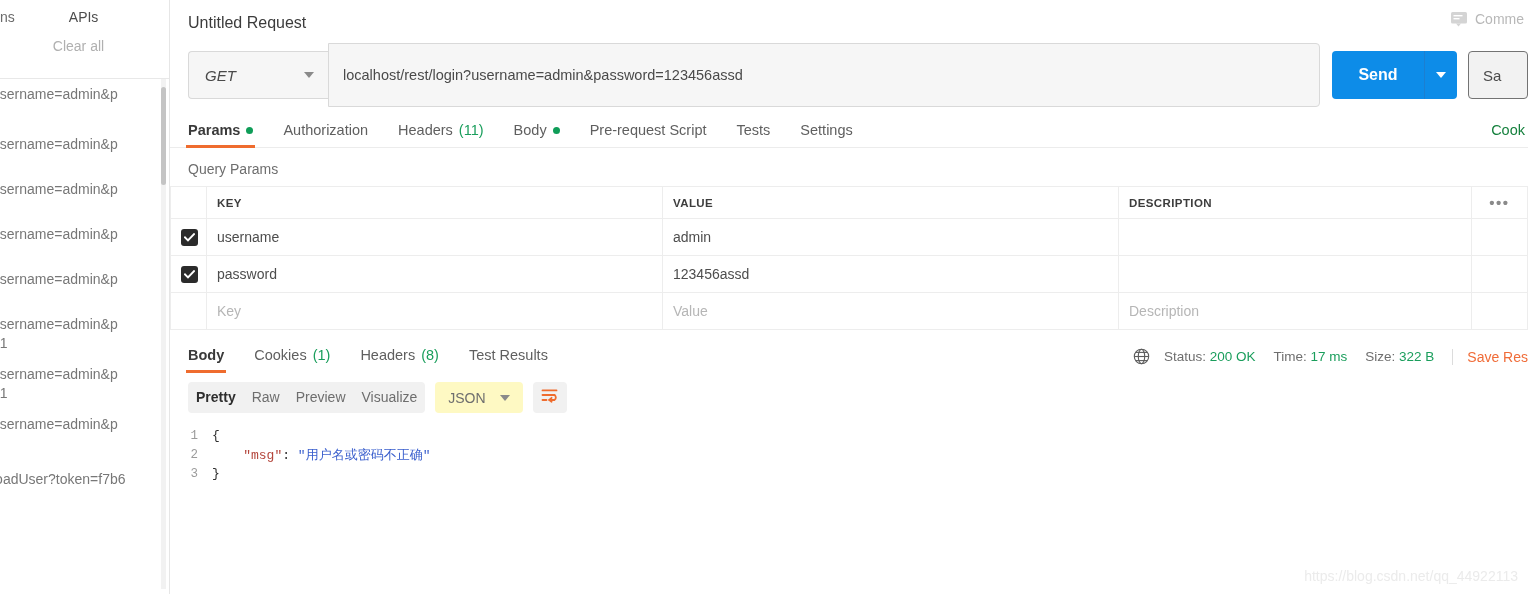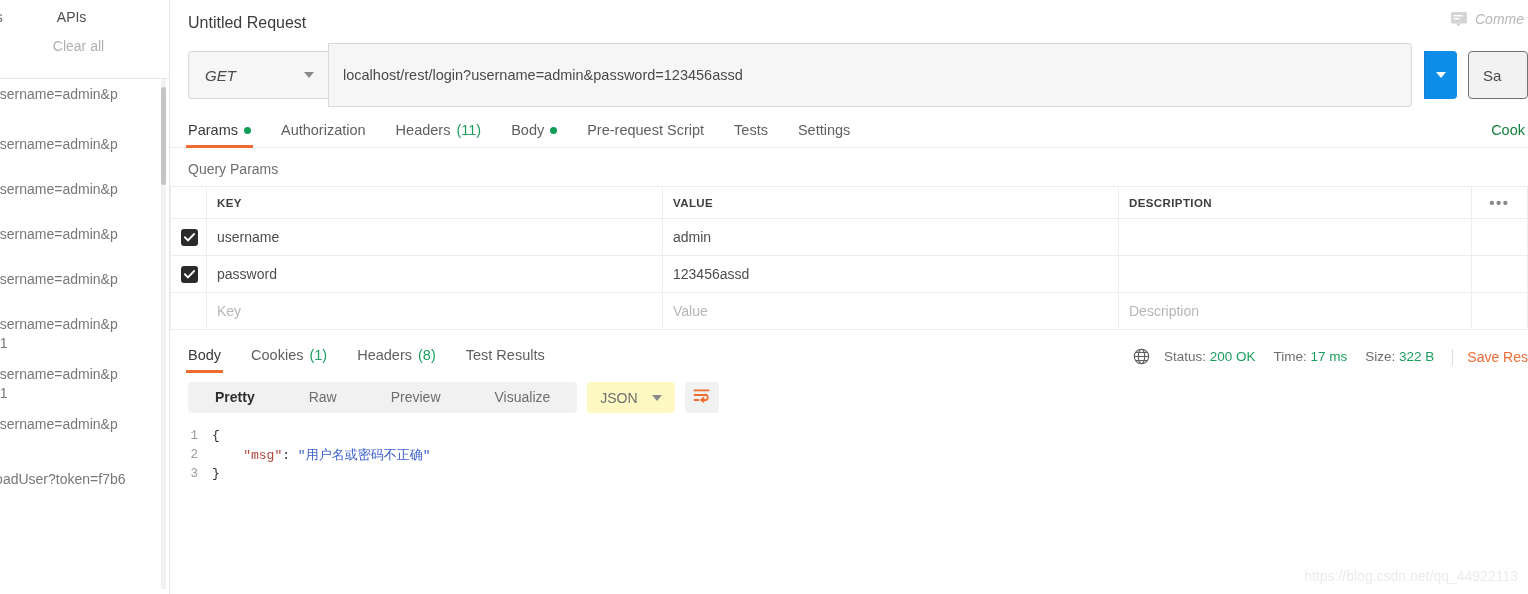--- a/index.html
+++ b/index.html
@@ -15,21 +15,21 @@
   
   .sidebar {
     width: 170px; height: 594px;
     background: #fff;
     border-right: 1px solid #e6e6e6;
     position: relative;
     flex: 0 0 170px;
   }
   .sb-tabs {
     height: 34px; display: flex; align-items: center;
-    padding-left: 0; position: relative;
+    padding-left: 12px; position: relative;
   }
   .sb-tab {
     font-size: 14px; color: #555; padding: 0 6px;
     white-space: nowrap;
   }
   .sb-tab.cut { margin-left: -18px; color: #6b6b6b; }
   .sb-tab.apis { margin-left: 42px; color: #4d4d4d; }
   .sb-clear-row {
     height: 44px; display: flex; align-items: flex-start;
     justify-content: center; padding-right: 12px; padding-top: 4px;
@@ -68,21 +68,21 @@
   }
   .req-title-bar {
     height: 46px; display: flex; align-items: center;
     padding: 0 0 0 18px; position: relative;
   }
   .req-title {
     font-size: 16px; color: #3c3c3c;
   }
   .comment-wrap {
     position: absolute; right: 4px; top: 11px;
-    display: flex; align-items: center; gap: 7px; font-style: italic;
+    display: flex; align-items: center; gap: 7px;
   }
   .comment-ico { width: 18px; height: 16px; display:block; }
   .comment-label { font-size: 14px; color: #b8b8b8; white-space: nowrap; }
 
   
   .url-row {
     display: flex; align-items: center;
     padding: 0 0 0 18px; height: 58px; gap: 0;
   }
   .method-box {
@@ -136,21 +136,21 @@
   .req-tabs {
     display: flex; align-items: flex-end; height: 38px;
     padding-left: 18px; position: relative; margin-top: 6px;
     border-bottom: 1px solid #ececec;
   }
   .rtab {
     font-size: 14.5px; color: #5f5f5f; padding: 0 0 9px 0;
     margin-right: 30px; position: relative; white-space: nowrap;
     display: flex; align-items: center; gap: 6px; cursor: pointer;
   }
-  .rtab.active { color: #3a3a3a; }
+  .rtab.active { color: #3a3a3a; font-weight: bold; }
   .rtab.active::after {
     content: ""; position: absolute; left: -2px; right: -2px; bottom: -1px;
     height: 3px; background: #ef6c2e;
   }
   .dot-green { width: 7px; height: 7px; border-radius: 50%; background: #0f9d58; display:inline-block; }
   .count-green { color: #1a9e5c; }
   .cookies-link {
     position: absolute; right: 3px; bottom: 9px;
     font-size: 14.5px; color: #15803d; white-space: nowrap; cursor: pointer;
   }
@@ -201,21 +201,21 @@
 
   .body-toolbar {
     display: flex; align-items: center; gap: 10px;
     padding: 10px 0 0 18px;
   }
   .seg {
     background: #f1f1f1; border-radius: 4px; display: flex; height: 31px;
     align-items: center;
   }
   .seg-item {
-    font-size: 14px; color: #6e6e6e; padding: 0 27px; cursor: pointer;
+    font-size: 14px; color: #6e6e6e; padding: 0 8px; cursor: pointer;
     line-height: 31px;
   }
   .seg-item.active { color: #2e2e2e; font-weight: bold; }
   .json-sel {
     background: #fef9c3; border-radius: 4px; height: 31px;
     display: flex; align-items: center; gap: 14px; padding: 0 13px; cursor: pointer;
   }
   .json-txt { font-size: 14px; color: #6e6e6e; }
   .wrap-btn {
     background: #f1f1f1; border-radius: 4px; height: 31px; width: 34px;
@@ -292,20 +292,21 @@
 
     <div class="url-row">
       <div class="method-box">
         <span class="method-txt">GET</span>
         <span class="caret"></span>
       </div>
       <div class="url-box">
         <span class="url-txt">localhost/rest/login?username=admin&amp;password=123456assd</span>
       </div>
       <div class="send-wrap">
+        <button class="send-btn">Send</button>
         <button class="send-caret-btn">
           <span class="send-caret"></span>
         </button>
       </div>
       <div class="save-btn">Sa</div>
     </div>
 
     <div class="req-tabs">
       <div class="rtab active">
         <span>Params</span>

